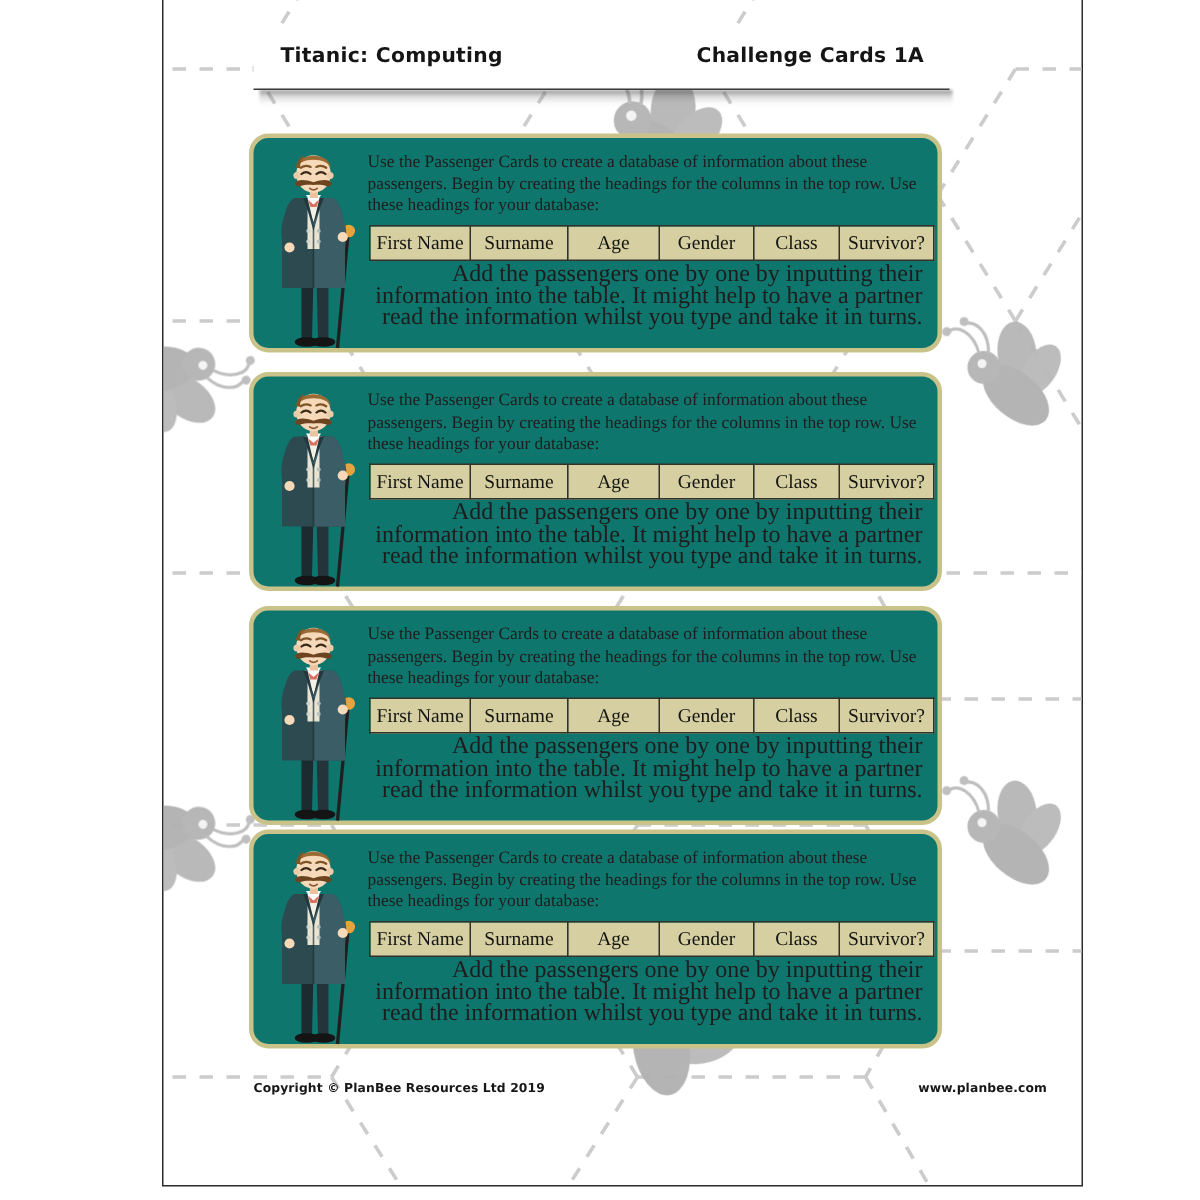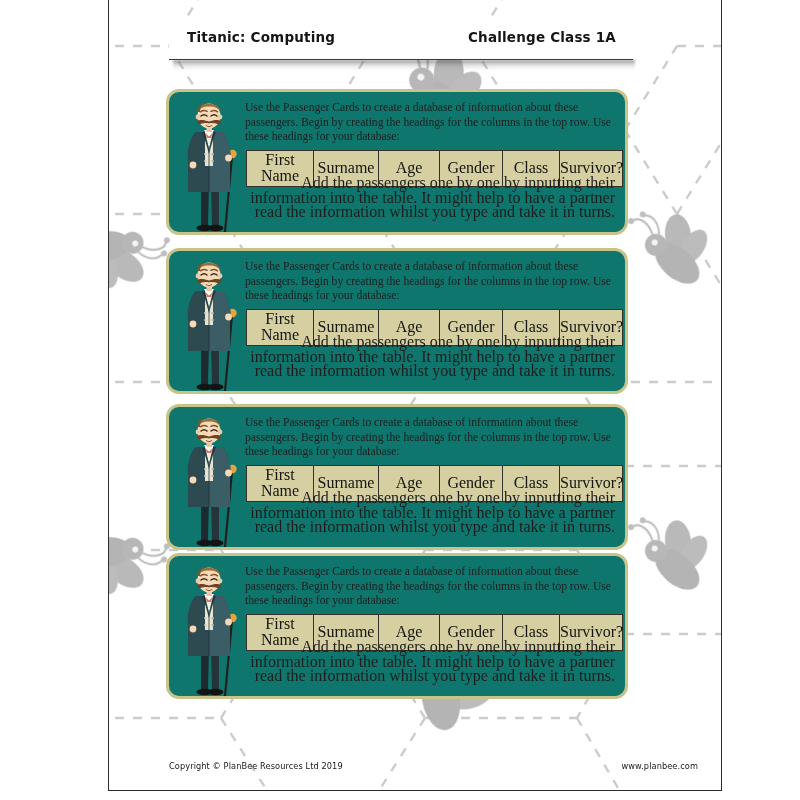--- a/index.html
+++ b/index.html
@@ -129,44 +129,43 @@
     top:58px;
     width:360px;
     border-collapse:collapse;
     table-layout:fixed;
   }
   .headings-table td{
     border:1.3px solid #33322a;
     background:#d6cfa1;
     text-align:center;
     font-family:"Liberation Serif", serif;
-    font-size:16px;
+    font-size:13px;
     color:#141410;
     height:19px;
     padding:1px 0 2px;
     line-height:16px;
   }
   .col-first   { width:66px; }
   .col-surname { width:64px; }
   .col-age     { width:60px; }
   .col-gender  { width:62px; }
   .col-class   { width:56px; }
   .col-surv    { width:62px; }
 
   
   .footer-text{
     position:absolute;
     top:720px;
     font-family:"DejaVu Sans", sans-serif;
-    font-weight:400;
+    font-weight:700;
     font-size:8.2px;
     color:#171717;
     white-space:nowrap;
     letter-spacing:.1px;
-    margin-top:41px;
   }
   #footer-left { left:60px; }
   #footer-right{ right:23px; }
 </style>
 </head>
 <body>
 
 <div id="page">
 
   <div id="bg-pattern">
@@ -266,21 +265,21 @@
         <use href="#bee-glyph" transform="translate(330,655) rotate(58) scale(1.25)"></use>
       </g>
     </svg>
   </div>
 
   <div id="content">
 
     <div id="header-bar">
       <div class="hdr-rule"></div>
       <div class="hdr-text" id="hdr-left">Titanic: Computing</div>
-      <div class="hdr-text" id="hdr-right">Challenge Class 1A</div>
+      <div class="hdr-text" id="hdr-right">Challenge Cards 1A</div>
     </div>
 
     <div class="card c0">
       <div class="figure-slot">
 <svg width="70" height="144" viewBox="0 0 70 144" xmlns="http://www.w3.org/2000/svg">
 
   <line x1="57" y1="64" x2="50" y2="140" stroke="#1f1f1f" stroke-width="2.2"></line>
   <circle cx="57.5" cy="62" r="4.2" fill="#e8a33c"></circle>
 
   <path d="M26,92 L26,134 L33,134 L34,92 Z" fill="#1c2b30"></path>

